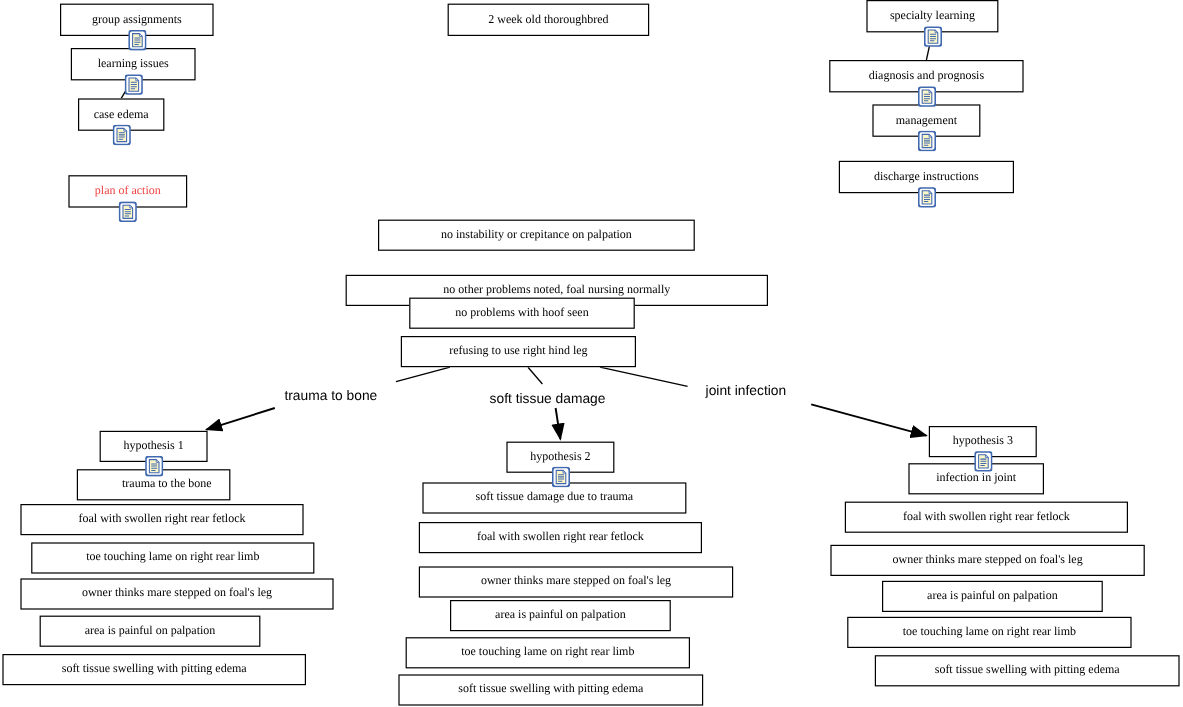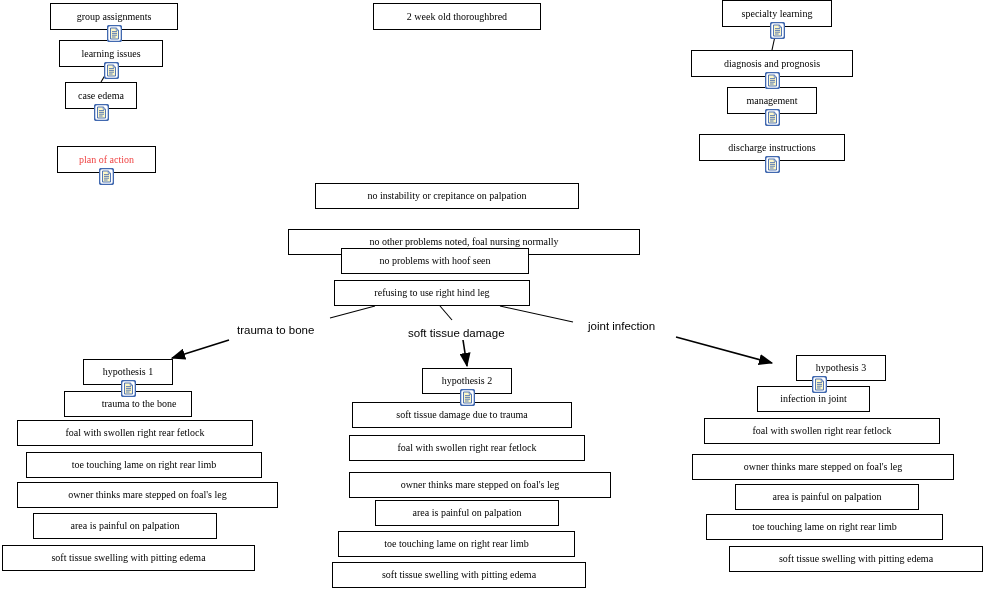--- a/index.html
+++ b/index.html
@@ -274,21 +274,21 @@
       </div>
       <div class="node" style="left: 375px; top: 500px; width: 184px; height: 26px; border-color: rgb(0, 0, 0); color: rgb(0, 0, 0);">
         <span class="node-label">area is painful on palpation</span>
       </div>
       <div class="node" style="left: 338px; top: 531px; width: 237px; height: 26px; border-color: rgb(0, 0, 0); color: rgb(0, 0, 0);">
         <span class="node-label">toe touching lame on right rear limb</span>
       </div>
       <div class="node" style="left: 332px; top: 562px; width: 254px; height: 26px; border-color: rgb(0, 0, 0); color: rgb(0, 0, 0);">
         <span class="node-label">soft tissue swelling with pitting edema</span>
       </div>
-      <div class="node" style="left: 774px; top: 355px; width: 90px; height: 26px; border-color: rgb(0, 0, 0); color: rgb(0, 0, 0); margin-left: 22px;">
+      <div class="node" style="left: 774px; top: 355px; width: 90px; height: 26px; border-color: rgb(0, 0, 0); color: rgb(0, 0, 0);">
         <span class="node-label">hypothesis 3</span>
       </div>
       <span class="doc-icon" style="left: 811.5px; top: 376px;"><svg viewBox="0 0 15 17" width="15" height="17">
           <rect x="0.5" y="0.5" width="14" height="16" rx="2.5" ry="2.5" fill="#ffffff" stroke="#4169b0" stroke-width="1.6"></rect>
           <path d="M3.5,3 L9.2,3 L11.5,5.3 L11.5,14 L3.5,14 Z" fill="#fdf7c8" stroke="#4169b0" stroke-width="0.9" stroke-linejoin="miter"></path>
           <path d="M9.2,3 L9.2,5.3 L11.5,5.3 Z" fill="#ffffff" stroke="#4169b0" stroke-width="0.7"></path>
           <g stroke="#4169b0" stroke-width="0.85">
             <line x1="5" y1="6.6" x2="10" y2="6.6"></line>
             <line x1="5" y1="8.4" x2="10" y2="8.4"></line>
             <line x1="5" y1="10.2" x2="10" y2="10.2"></line>

